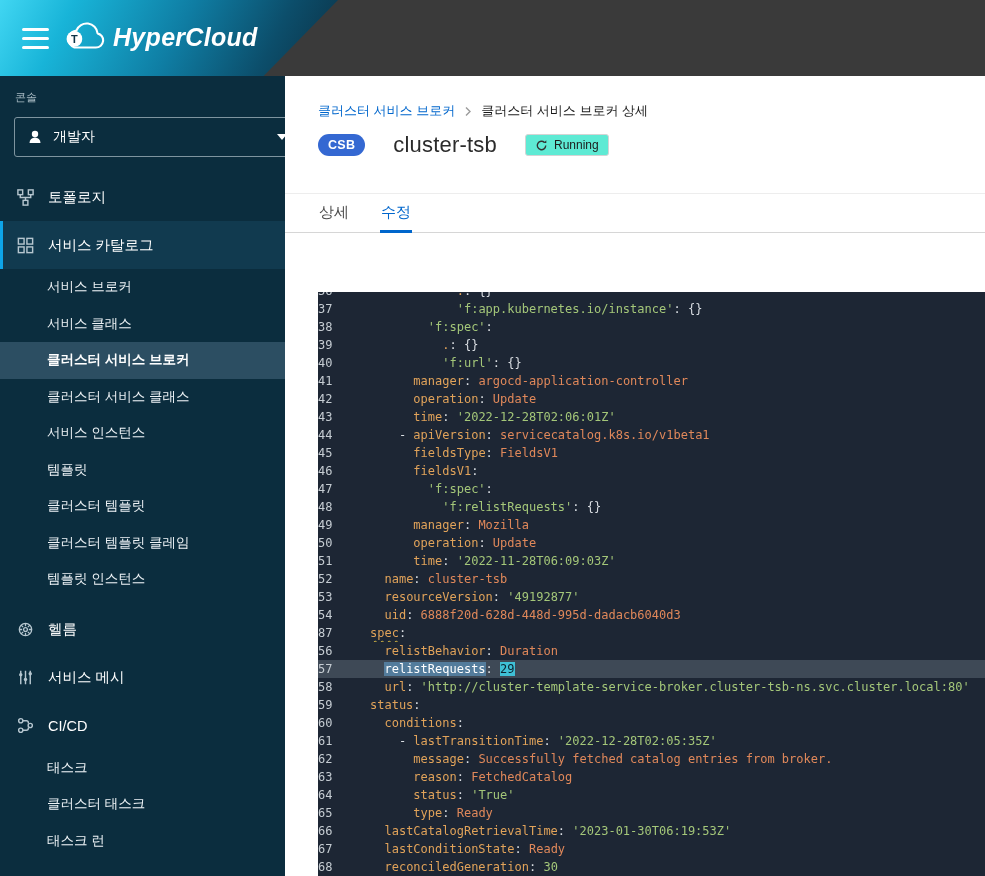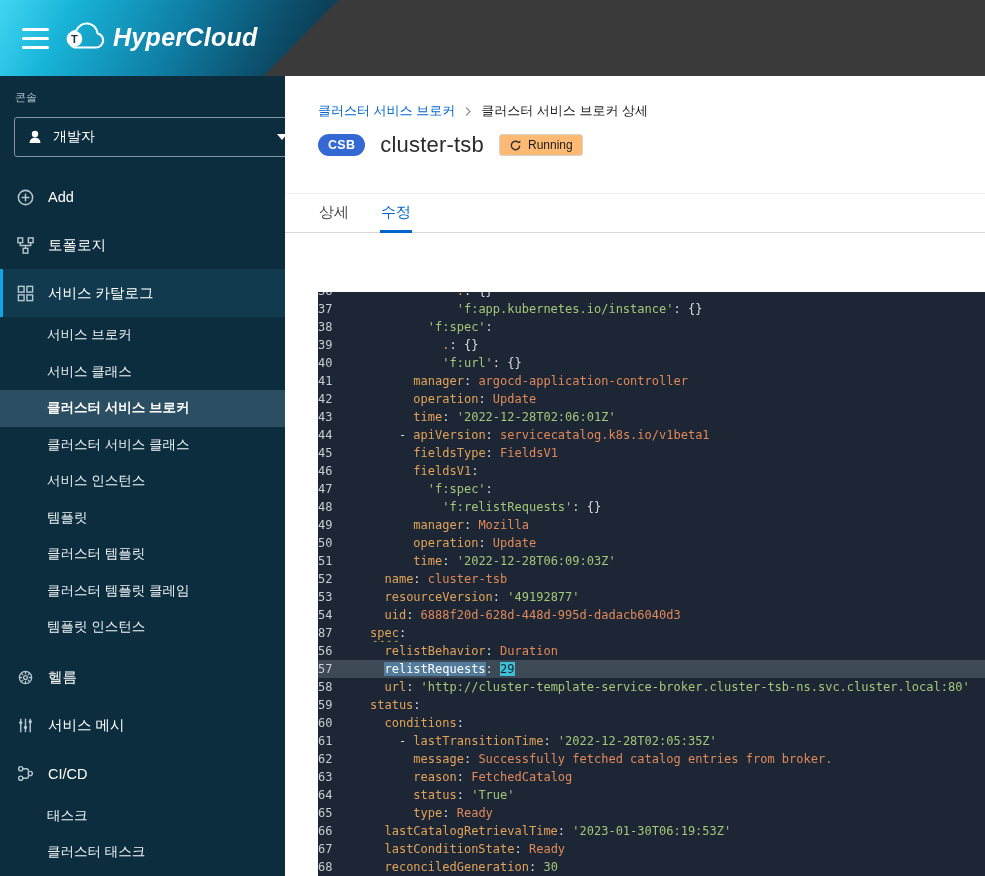--- a/index.html
+++ b/index.html
@@ -33,25 +33,25 @@
   .submenu-item{height:36.5px;display:flex;align-items:center;padding-left:47px;font-size:13.5px;color:#eef3f6;cursor:pointer}
   .submenu-item.selected{background:#2c4e62;font-weight:bold;color:#fff}
   .gap8{height:8px}
   .sidebar-thumb{position:absolute;top:2px;right:1px;width:5px;height:668px;border-radius:3px;background:#e3e7ea;opacity:.9}
 
   
   .content{position:absolute;top:76px;left:285px;right:0;bottom:0;background:#fff}
   .breadcrumb{position:absolute;top:26px;left:33px;display:flex;align-items:center;gap:9px;font-size:13px}
   .breadcrumb a{color:#0066cc;text-decoration:none;cursor:pointer}
   .crumb-current{color:#1a1a1a}
-  .title-row{position:absolute;top:54px;left:33px;display:flex;align-items:center;gap:15px;height:30px}
+  .title-row{position:absolute;top:54px;left:33px;display:flex;align-items:center;gap:28px;height:30px}
   .kind-badge{background:#3468d2;color:#fff;font-weight:bold;font-size:12.5px;padding:4px 10px;
     border-radius:12px;letter-spacing:.3px}
   .page-title{font-size:22px;font-weight:500;color:#2b2b2b;letter-spacing:.2px}
-  .status-badge{display:flex;align-items:center;gap:6px;border:1px solid #d4d4d4;background:#fdba74;
+  .status-badge{display:flex;align-items:center;gap:6px;border:1px solid #d4d4d4;background:#5eead4;
     border-radius:3px;padding:3px 9px;font-size:12px;color:#1c1c1c}
   .divider-1{position:absolute;top:117px;left:0;right:0;height:1px;background:#ededed}
   .tabs{position:absolute;top:118px;left:33px;display:flex;gap:30px;z-index:2}
   .tab{font-size:15px;color:#4d4d4d;line-height:36px;border-bottom:3px solid transparent;cursor:pointer;padding:0 1px}
   .tab.active{color:#0066cc;border-bottom-color:#0066cc}
   .tabs-rule{position:absolute;top:156px;left:0;right:0;height:1px;background:#d6d6d6}
 
   
   .editor{position:absolute;top:216px;left:33px;right:0;bottom:0;background:#1d2634;overflow:hidden;cursor:text}
   .editor-inner{margin-top:-10px}
@@ -98,27 +98,20 @@
     <div class="perspective">
       <svg width="16" height="16" viewBox="0 0 16 16">
         <circle cx="8" cy="5" r="3.2" fill="#ffffff"></circle>
         <path d="M2.5 14a5.5 5.5 0 0 1 11 0z" fill="#ffffff"></path>
       </svg>
       <span>개발자</span>
       <span class="caret-down"></span>
     </div>
 
     <nav class="menu">
-      <div class="menu-item">
-        <svg class="mi-icon" viewBox="0 0 20 20" fill="none" stroke="currentColor" stroke-width="1.6" stroke-linecap="round">
-          <circle cx="10" cy="10" r="7.5"></circle>
-            <path d="M10 6.5v7M6.5 10h7"></path>
-        </svg>
-        <span>Add</span>
-      </div>
 
       <div class="menu-item">
         <svg class="mi-icon" viewBox="0 0 20 20" fill="none" stroke="currentColor" stroke-width="1.5">
           <rect x="2" y="2" width="5" height="5"></rect>
             <rect x="13" y="2" width="5" height="5"></rect>
             <rect x="7.5" y="13" width="5" height="5"></rect>
           <path d="M4.5 7v3h11V7M10 10v3"></path>
         </svg>
         <span>토폴로지</span>
       </div>
@@ -238,21 +231,21 @@
           <div class="cm-line"><span class="cm-gutter">41</span><span class="cm-code"><span class="tok-plain">      </span><span class="tok-key">manager</span><span class="tok-plain">: </span><span class="tok-val">argocd-application-controller</span></span></div>
           <div class="cm-line"><span class="cm-gutter">42</span><span class="cm-code"><span class="tok-plain">      </span><span class="tok-key">operation</span><span class="tok-plain">: </span><span class="tok-val">Update</span></span></div>
           <div class="cm-line"><span class="cm-gutter">43</span><span class="cm-code"><span class="tok-plain">      </span><span class="tok-key">time</span><span class="tok-plain">: </span><span class="tok-str">'2022-12-28T02:06:01Z'</span></span></div>
           <div class="cm-line"><span class="cm-gutter">44</span><span class="cm-code"><span class="tok-plain">    - </span><span class="tok-key">apiVersion</span><span class="tok-plain">: </span><span class="tok-val">servicecatalog.k8s.io/v1beta1</span></span></div>
           <div class="cm-line"><span class="cm-gutter">45</span><span class="cm-code"><span class="tok-plain">      </span><span class="tok-key">fieldsType</span><span class="tok-plain">: </span><span class="tok-val">FieldsV1</span></span></div>
           <div class="cm-line"><span class="cm-gutter">46</span><span class="cm-code"><span class="tok-plain">      </span><span class="tok-key">fieldsV1</span><span class="tok-plain">:</span></span></div>
           <div class="cm-line"><span class="cm-gutter">47</span><span class="cm-code"><span class="tok-plain">        </span><span class="tok-str">'f:spec'</span><span class="tok-plain">:</span></span></div>
           <div class="cm-line"><span class="cm-gutter">48</span><span class="cm-code"><span class="tok-plain">          </span><span class="tok-str">'f:relistRequests'</span><span class="tok-plain">: {}</span></span></div>
           <div class="cm-line"><span class="cm-gutter">49</span><span class="cm-code"><span class="tok-plain">      </span><span class="tok-key">manager</span><span class="tok-plain">: </span><span class="tok-val">Mozilla</span></span></div>
           <div class="cm-line"><span class="cm-gutter">50</span><span class="cm-code"><span class="tok-plain">      </span><span class="tok-key">operation</span><span class="tok-plain">: </span><span class="tok-val">Update</span></span></div>
-          <div class="cm-line"><span class="cm-gutter">51</span><span class="cm-code"><span class="tok-plain">      </span><span class="tok-key">time</span><span class="tok-plain">: </span><span class="tok-str">'2022-12-28T06:09:03Z'</span></span></div>
+          <div class="cm-line"><span class="cm-gutter">51</span><span class="cm-code"><span class="tok-plain">      </span><span class="tok-key">time</span><span class="tok-plain">: </span><span class="tok-str">'2022-11-28T06:09:03Z'</span></span></div>
           <div class="cm-line"><span class="cm-gutter">52</span><span class="cm-code"><span class="tok-plain">  </span><span class="tok-key">name</span><span class="tok-plain">: </span><span class="tok-val">cluster-tsb</span></span></div>
           <div class="cm-line"><span class="cm-gutter">53</span><span class="cm-code"><span class="tok-plain">  </span><span class="tok-key">resourceVersion</span><span class="tok-plain">: </span><span class="tok-str">'49192877'</span></span></div>
           <div class="cm-line"><span class="cm-gutter">54</span><span class="cm-code"><span class="tok-plain">  </span><span class="tok-key">uid</span><span class="tok-plain">: </span><span class="tok-val">6888f20d-628d-448d-995d-dadacb6040d3</span></span></div>
           <div class="cm-line"><span class="cm-gutter">87</span><span class="cm-code"><span class="tok-keyw">spec</span><span class="tok-plain">:</span></span></div>
           <div class="cm-line"><span class="cm-gutter">56</span><span class="cm-code"><span class="tok-plain">  </span><span class="tok-key">relistBehavior</span><span class="tok-plain">: </span><span class="tok-val">Duration</span></span></div>
           <div class="cm-line cm-active"><span class="cm-gutter">57</span><span class="cm-code"><span class="tok-plain">  </span><span class="tok-selkey">relistRequests</span><span class="tok-plain">: </span><span class="tok-selnum">29</span></span></div>
           <div class="cm-line"><span class="cm-gutter">58</span><span class="cm-code"><span class="tok-plain">  </span><span class="tok-key">url</span><span class="tok-plain">: </span><span class="tok-str">'http://cluster-template-service-broker.cluster-tsb-ns.svc.cluster.local:80'</span></span></div>
           <div class="cm-line"><span class="cm-gutter">59</span><span class="cm-code"><span class="tok-key">status</span><span class="tok-plain">:</span></span></div>
           <div class="cm-line"><span class="cm-gutter">60</span><span class="cm-code"><span class="tok-plain">  </span><span class="tok-key">conditions</span><span class="tok-plain">:</span></span></div>
           <div class="cm-line"><span class="cm-gutter">61</span><span class="cm-code"><span class="tok-plain">    - </span><span class="tok-key">lastTransitionTime</span><span class="tok-plain">: </span><span class="tok-str">'2022-12-28T02:05:35Z'</span></span></div>

